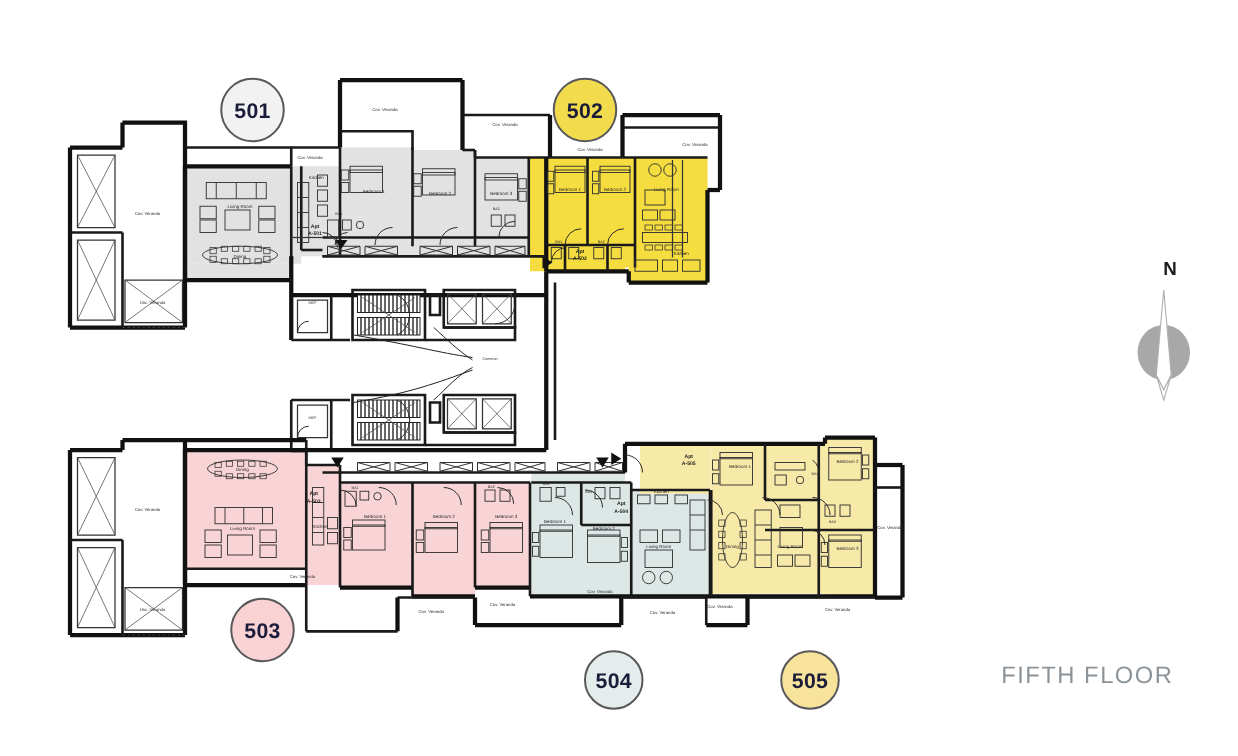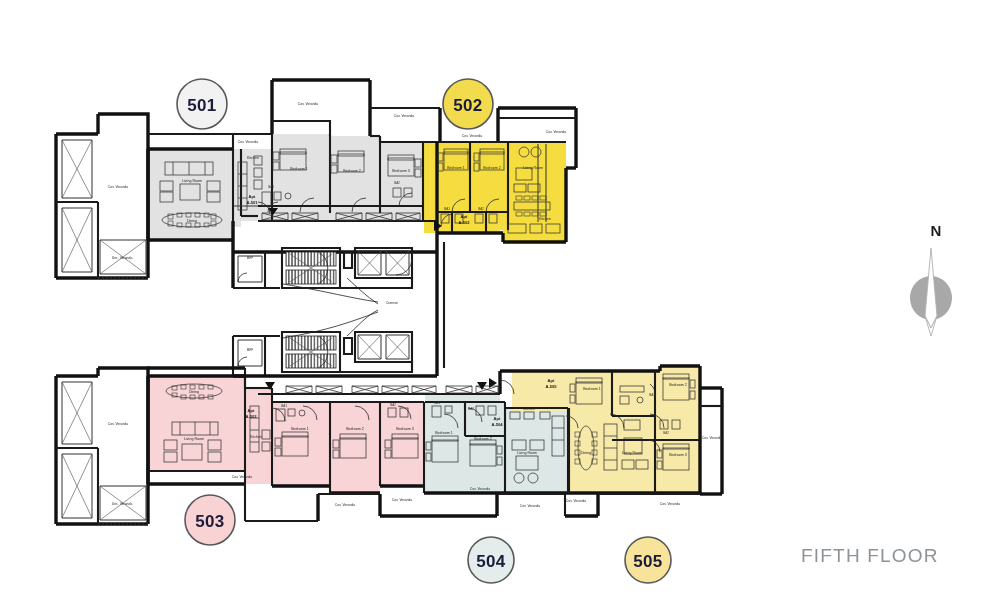--- a/index.html
+++ b/index.html
@@ -2,21 +2,21 @@
 <html><head>
 <meta charset="utf-8">
 <title>Fifth Floor Plan</title>
 <style>
   html,body{margin:0;padding:0;background:#ffffff;}
   body{
     width:990px;height:605px;overflow:hidden;
     font-family:"Liberation Sans","DejaVu Sans",sans-serif;
     position:relative;
   }
-  #plan-root{position:absolute;left:0;top:16px;width:990px;height:507px;}
+  #plan-root{position:absolute;left:0;top:0;width:990px;height:507px;}
   svg#floorplan{display:block;width:990px;height:605px;}
   .wall-heavy{fill:none;stroke:#111111;stroke-width:3.4;}
   .wall-med{fill:none;stroke:#1a1a1a;stroke-width:2.1;}
   .wall-thin{fill:none;stroke:#333333;stroke-width:1.0;}
   .wall-hair{fill:none;stroke:#4a4a4a;stroke-width:0.6;}
   .furn{fill:none;stroke:#333333;stroke-width:0.75;}
   .door-arc{fill:none;stroke:#2a2a2a;stroke-width:0.8;}
   .sight{fill:none;stroke:#222222;stroke-width:0.8;}
   .unitfill{stroke:none;}
   .badge-c{stroke:#58585a;stroke-width:1.6;}

